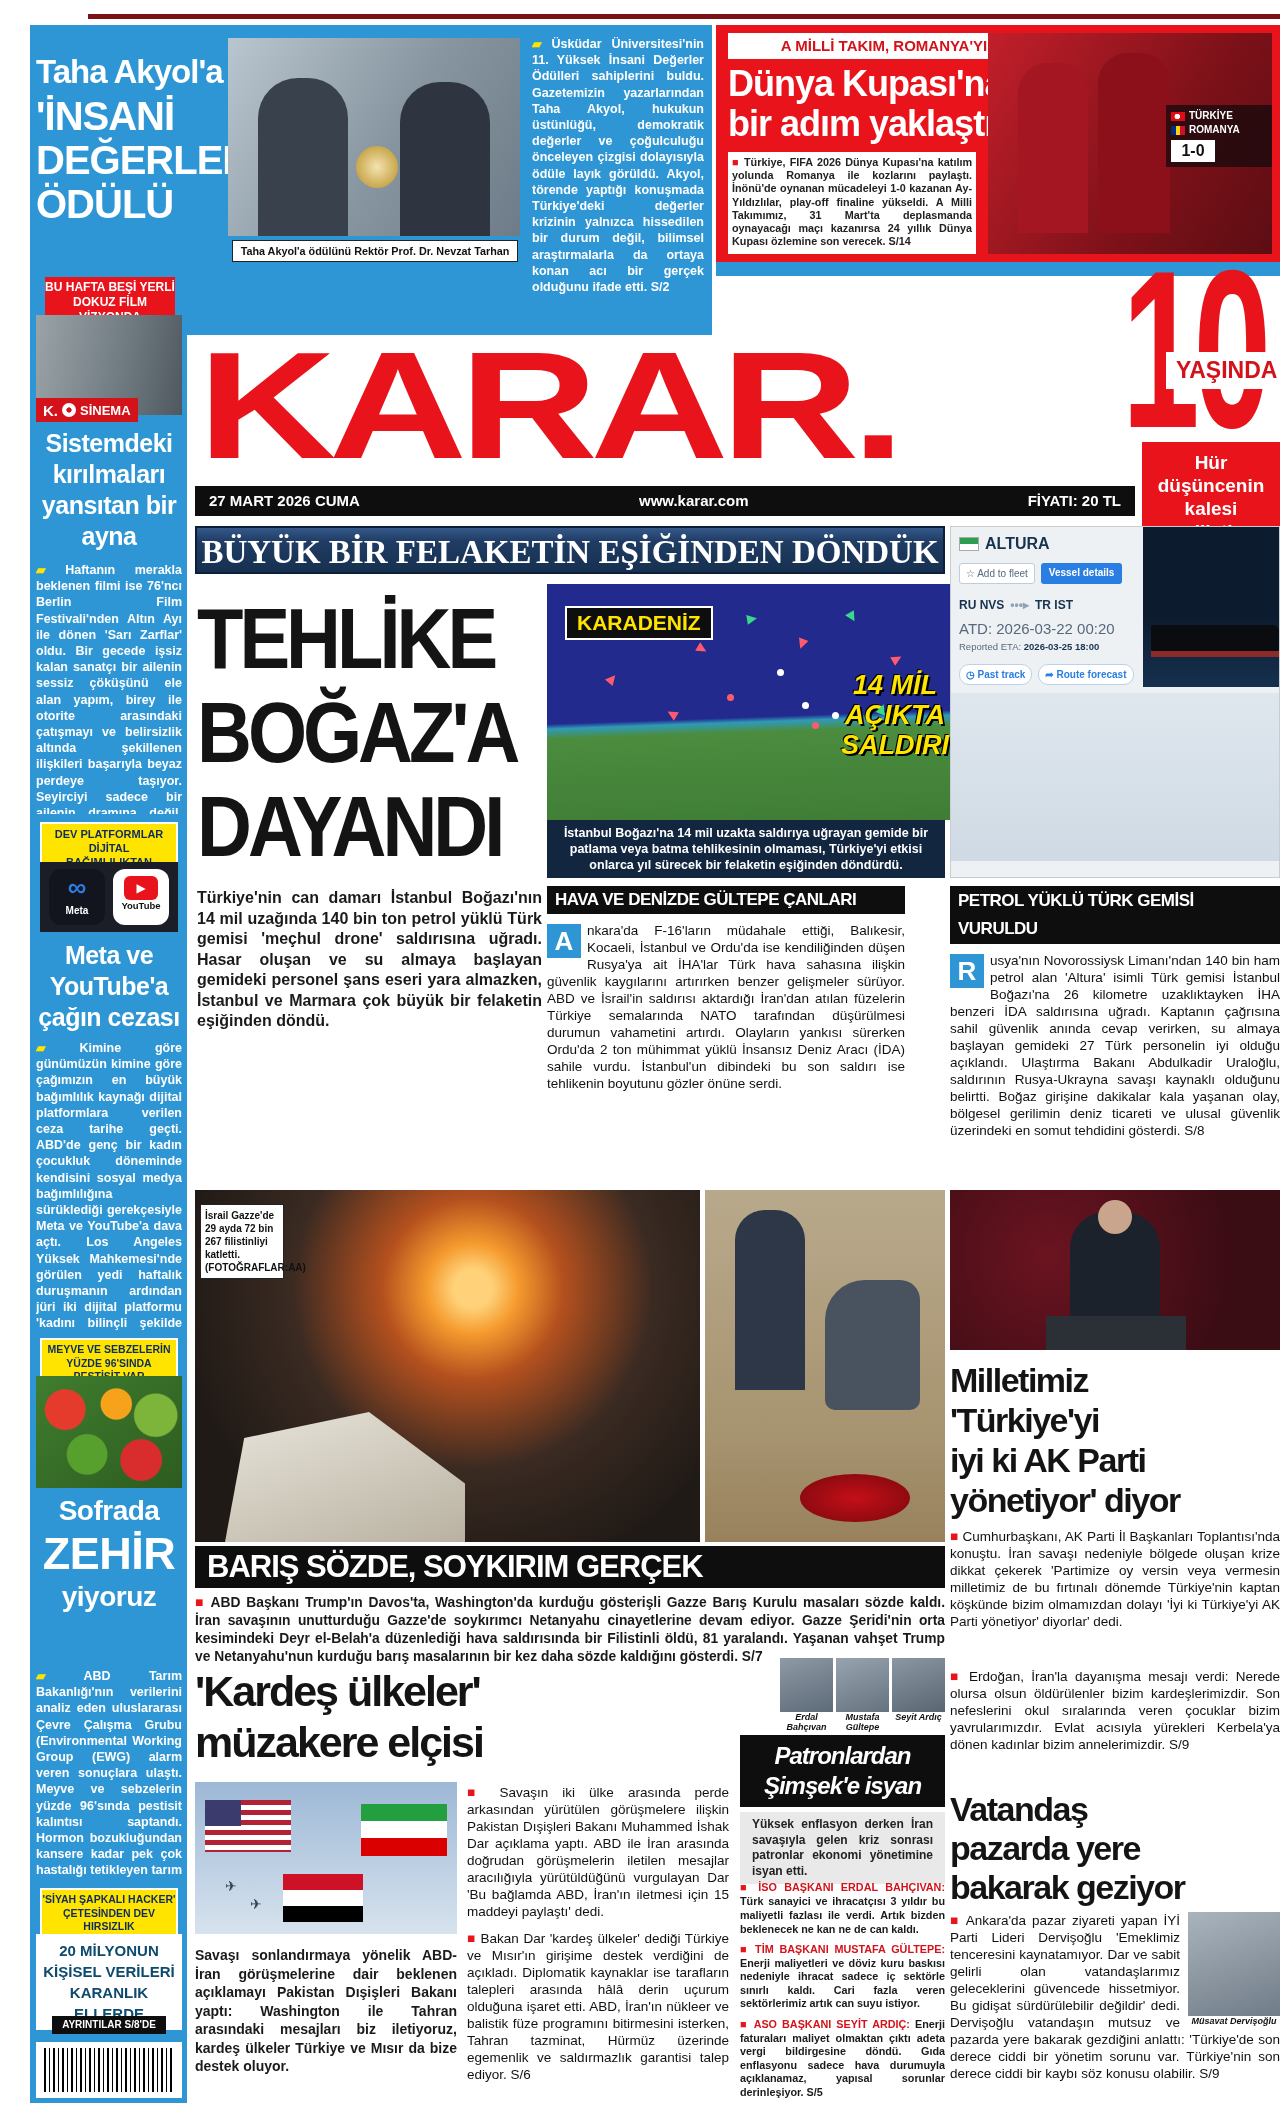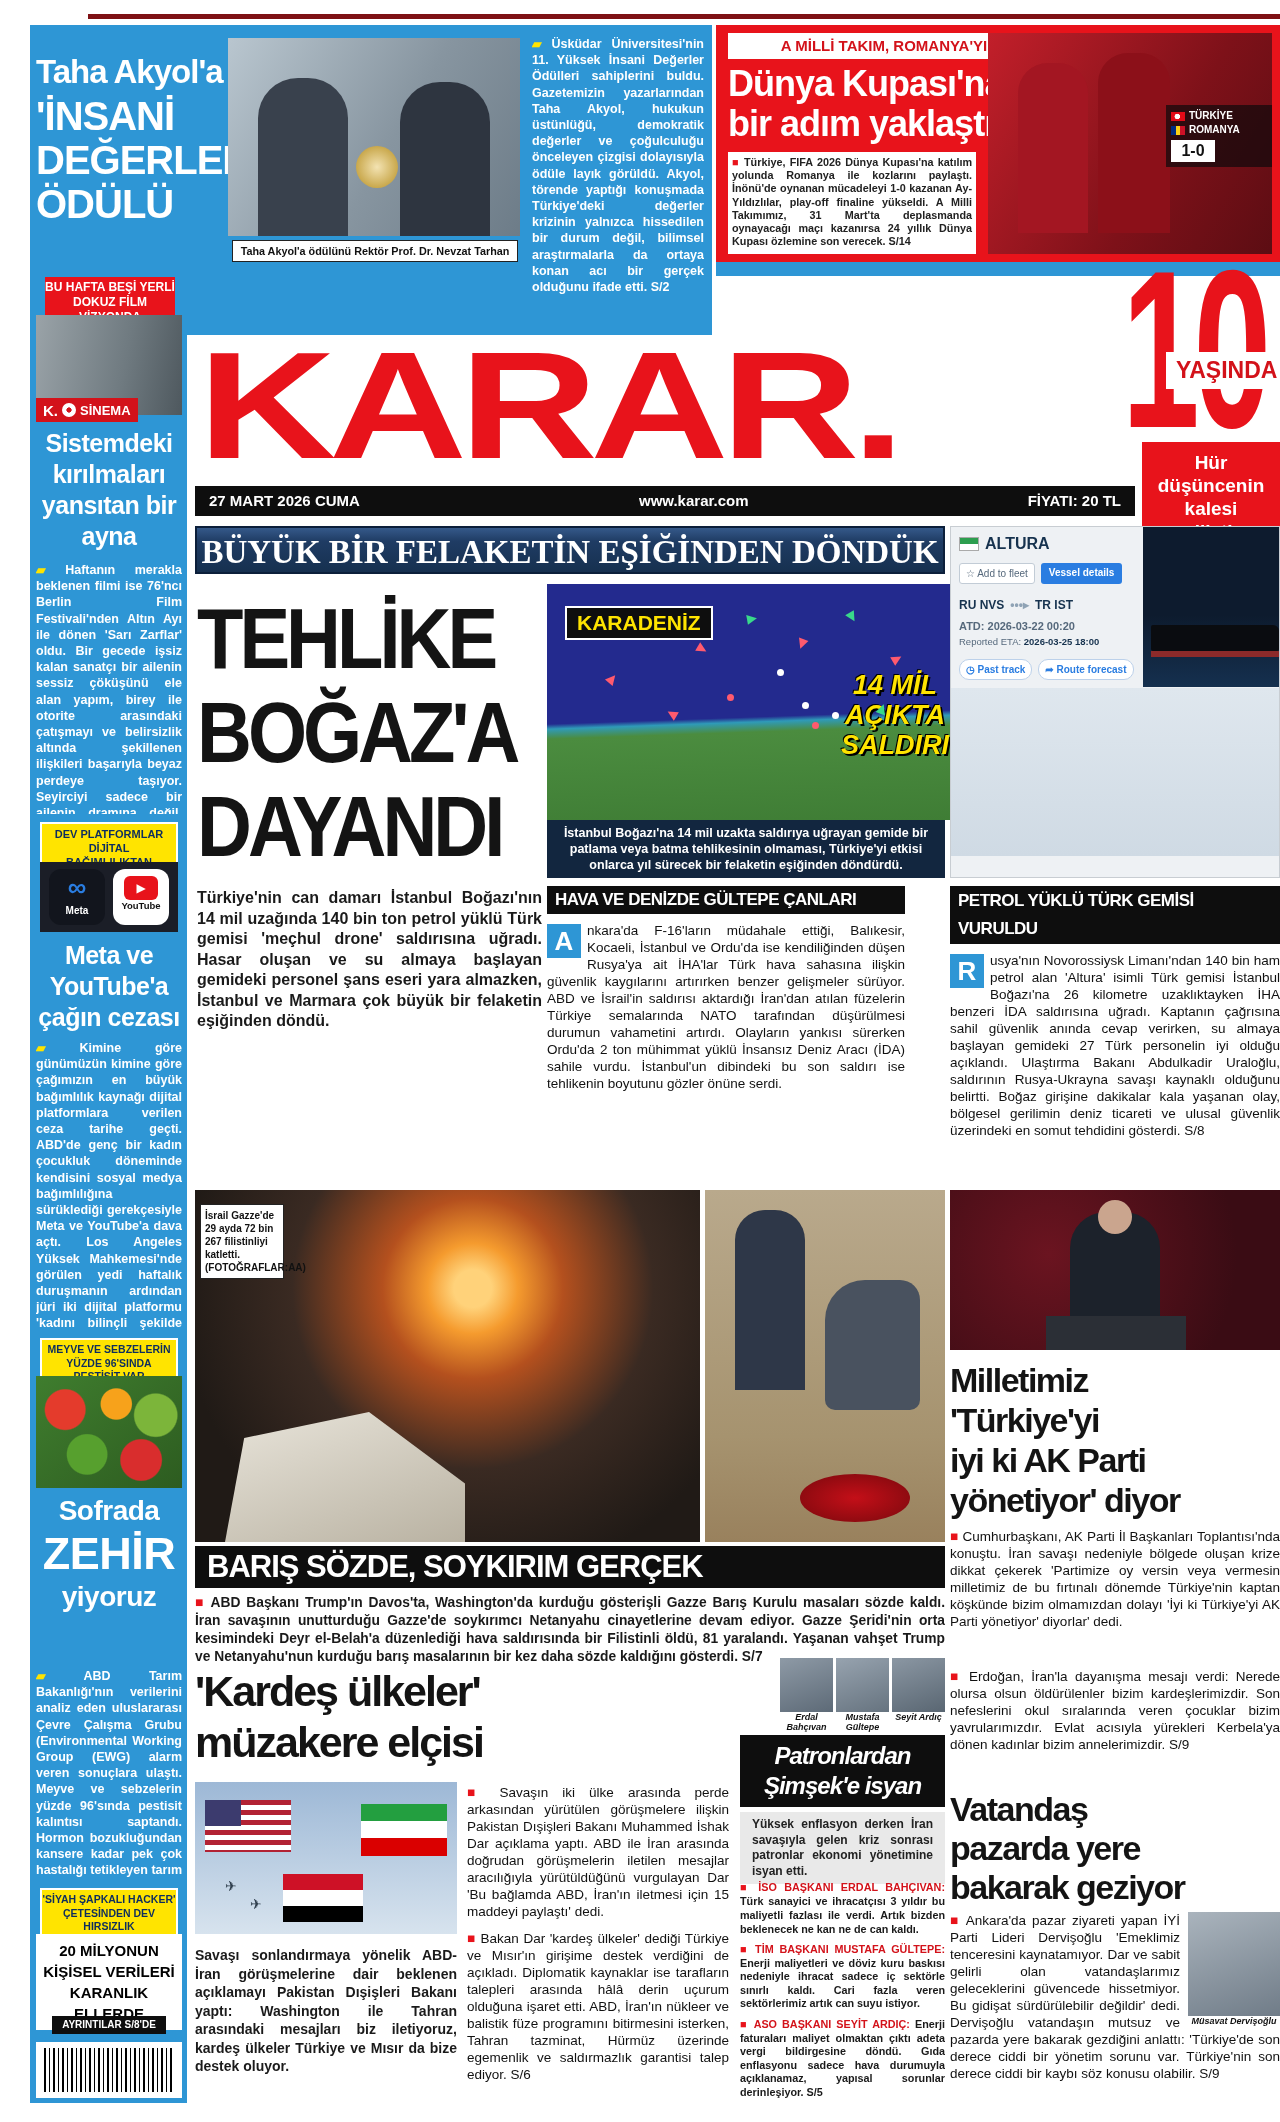--- a/index.html
+++ b/index.html
@@ -122,21 +122,21 @@
     <div style="font-size:28px;line-height:34px;">Sofrada</div>
     <div style="font-size:45px;line-height:52px;">ZEHİR</div>
     <div style="font-size:28px;line-height:34px;">yiyoruz</div>
   </div>
   <div class="abs sb-body by" style="left:36px;top:1668px;width:146px;height:214px;overflow:hidden;">ABD Tarım Bakanlığı'nın verilerini analiz eden uluslararası Çevre Çalışma Grubu (Environmental Working Group (EWG) alarm veren sonuçlara ulaştı. Meyve ve sebzelerin yüzde 96'sında pestisit kalıntısı saptandı. Hormon bozukluğundan kansere kadar pek çok hastalığı tetikleyen tarım ilaçlarının en yoğun görüldüğü 'kirli' listede ıspanak ve lahana başı çekti. Veriler her sofrada zehir tükettiğimizi gösterdi. S/10</div>
 
   <div class="abs badge-yel" style="left:40px;top:1888px;width:138px;font-size:10.5px;line-height:13.5px;padding:3px 0;box-sizing:border-box;">
     <div>'SİYAH ŞAPKALI HACKER'</div>
     <div>ÇETESİNDEN DEV HIRSIZLIK</div>
   </div>
-  <div class="abs" style="left:36px;top:1934px;width:146px;background:#fff;color:#000000;font-weight:bold;font-size:15px;line-height:21px;text-align:center;padding:6px 0;">
+  <div class="abs" style="left:36px;top:1934px;width:146px;background:#fff;color:#0c4a6e;font-weight:bold;font-size:15px;line-height:21px;text-align:center;padding:6px 0;">
     <div>20 MİLYONUN</div>
     <div>KİŞİSEL VERİLERİ</div>
     <div>KARANLIK ELLERDE</div>
   </div>
   <div class="abs blackbar" style="left:52px;top:2016px;width:114px;font-size:10px;line-height:18px;text-align:center;">AYRINTILAR S/8'DE</div>
   <div class="abs" style="left:36px;top:2042px;width:146px;height:56px;background:#fff;padding:6px 8px;box-sizing:border-box;">
     <div style="height:100%;background:repeating-linear-gradient(90deg,#000 0 2px,#fff 2px 5px,#000 5px 6px,#fff 6px 9px);"></div>
   </div>
 
   <div class="abs mast" style="left:198px;top:330px;width:740px;font-size:152px;line-height:150px;letter-spacing:-6px;transform:scaleX(1.26);transform-origin:left center;">KARAR.</div>
@@ -192,21 +192,21 @@
         </div>
         <div style="display:flex;gap:6px;margin-top:10px;">
           <span style="font-size:10px;color:#56697c;border:1px solid #c2ccd6;border-radius:3px;padding:4px 6px;background:#fff;">☆ <span>Add to fleet</span></span>
           <span class="btn-blue" style="font-size:10px;padding:4px 8px;">Vessel details</span>
         </div>
         <div style="margin-top:14px;font-size:12px;font-weight:bold;color:#16324e;display:flex;align-items:center;gap:6px;">
           <span>RU NVS</span>
           <span style="color:#8fa3b5;">•••▸</span>
           <span>TR IST</span>
         </div>
-        <div style="margin-top:8px;font-size:11px;color:#56697c;font-weight:bold;">ATD: 2026-03-22 00:20</div>
+        <div style="margin-top:8px;font-size:15px;color:#56697c;">ATD: 2026-03-22 00:20</div>
         <div style="margin-top:4px;font-size:9.5px;color:#56697c;">
           <span>Reported ETA:</span>
           <span style="font-weight:bold;color:#16324e;">2026-03-25 18:00</span>
         </div>
         <div style="display:flex;gap:6px;margin-top:12px;">
           <span class="btn-line" style="font-size:10px;padding:4px 6px;">◷ <span>Past track</span></span>
           <span class="btn-line" style="font-size:10px;padding:4px 6px;">➦ <span>Route forecast</span></span>
         </div>
       </div>
       <div style="width:144px;height:160px;background:linear-gradient(180deg,#0d1b2e 0 55%,#15304f);position:relative;">

